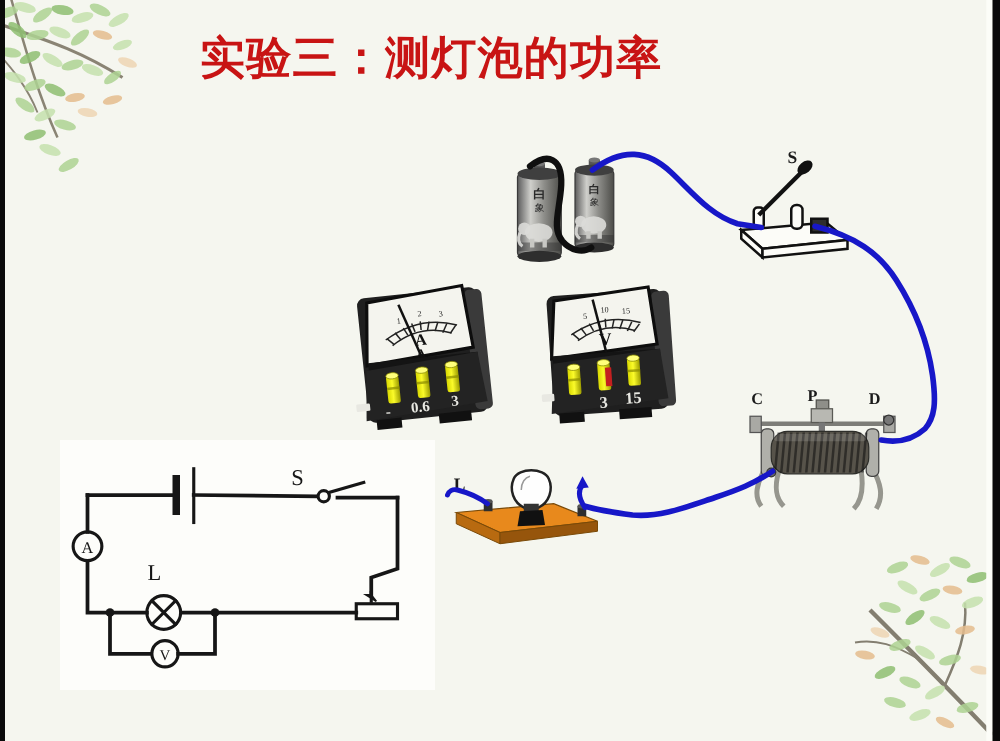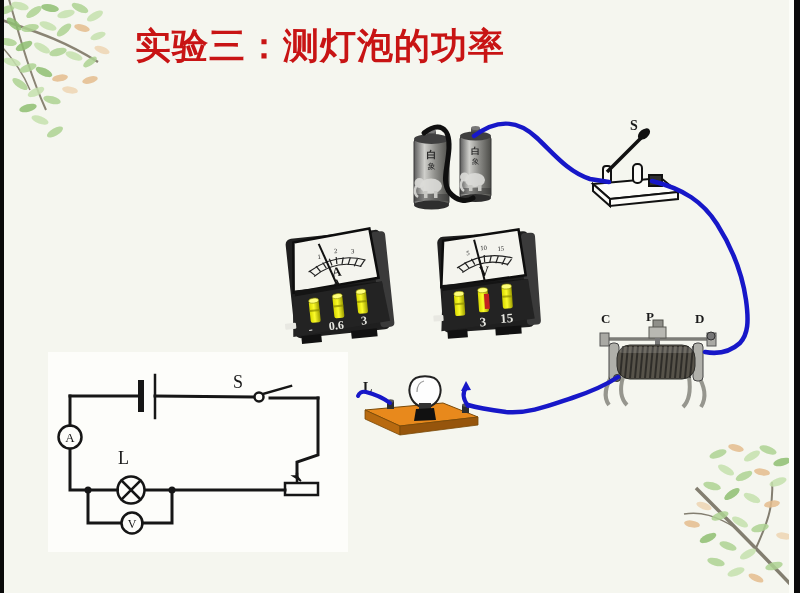--- a/index.html
+++ b/index.html
@@ -3,21 +3,21 @@
 <meta charset="utf-8">
 <style>
   html,body{margin:0;padding:0;background:#000;}
   .stage{position:relative;width:800px;height:593px;background:#f5f6ef;overflow:hidden;
          font-family:"Liberation Serif","DejaVu Serif",serif;}
   .edge{position:absolute;top:0;height:593px;background:#0a0a0a;}
   .edge.left{left:0;width:4px;}
   .edge.right{right:0;width:6px;}
   .white-strip{position:absolute;top:0;right:6px;width:5px;height:593px;background:#fcfdf8;}
   .abs{position:absolute;}
-  .title{position:absolute;left:135px;top:22px;font-size:36px;font-weight:bold;
+  .title{position:absolute;left:160px;top:22px;font-size:36px;font-weight:bold;
          color:#c81414;letter-spacing:1px;white-space:nowrap;}
   svg text{font-family:"Liberation Serif","DejaVu Serif",serif;}
 </style>
 </head>
 <body>
 
 <div class="stage">
 
   <svg class="abs" style="left:0;top:0" width="120" height="152" viewBox="0 0 120 152">
     <g stroke="#8a8474" fill="none">

